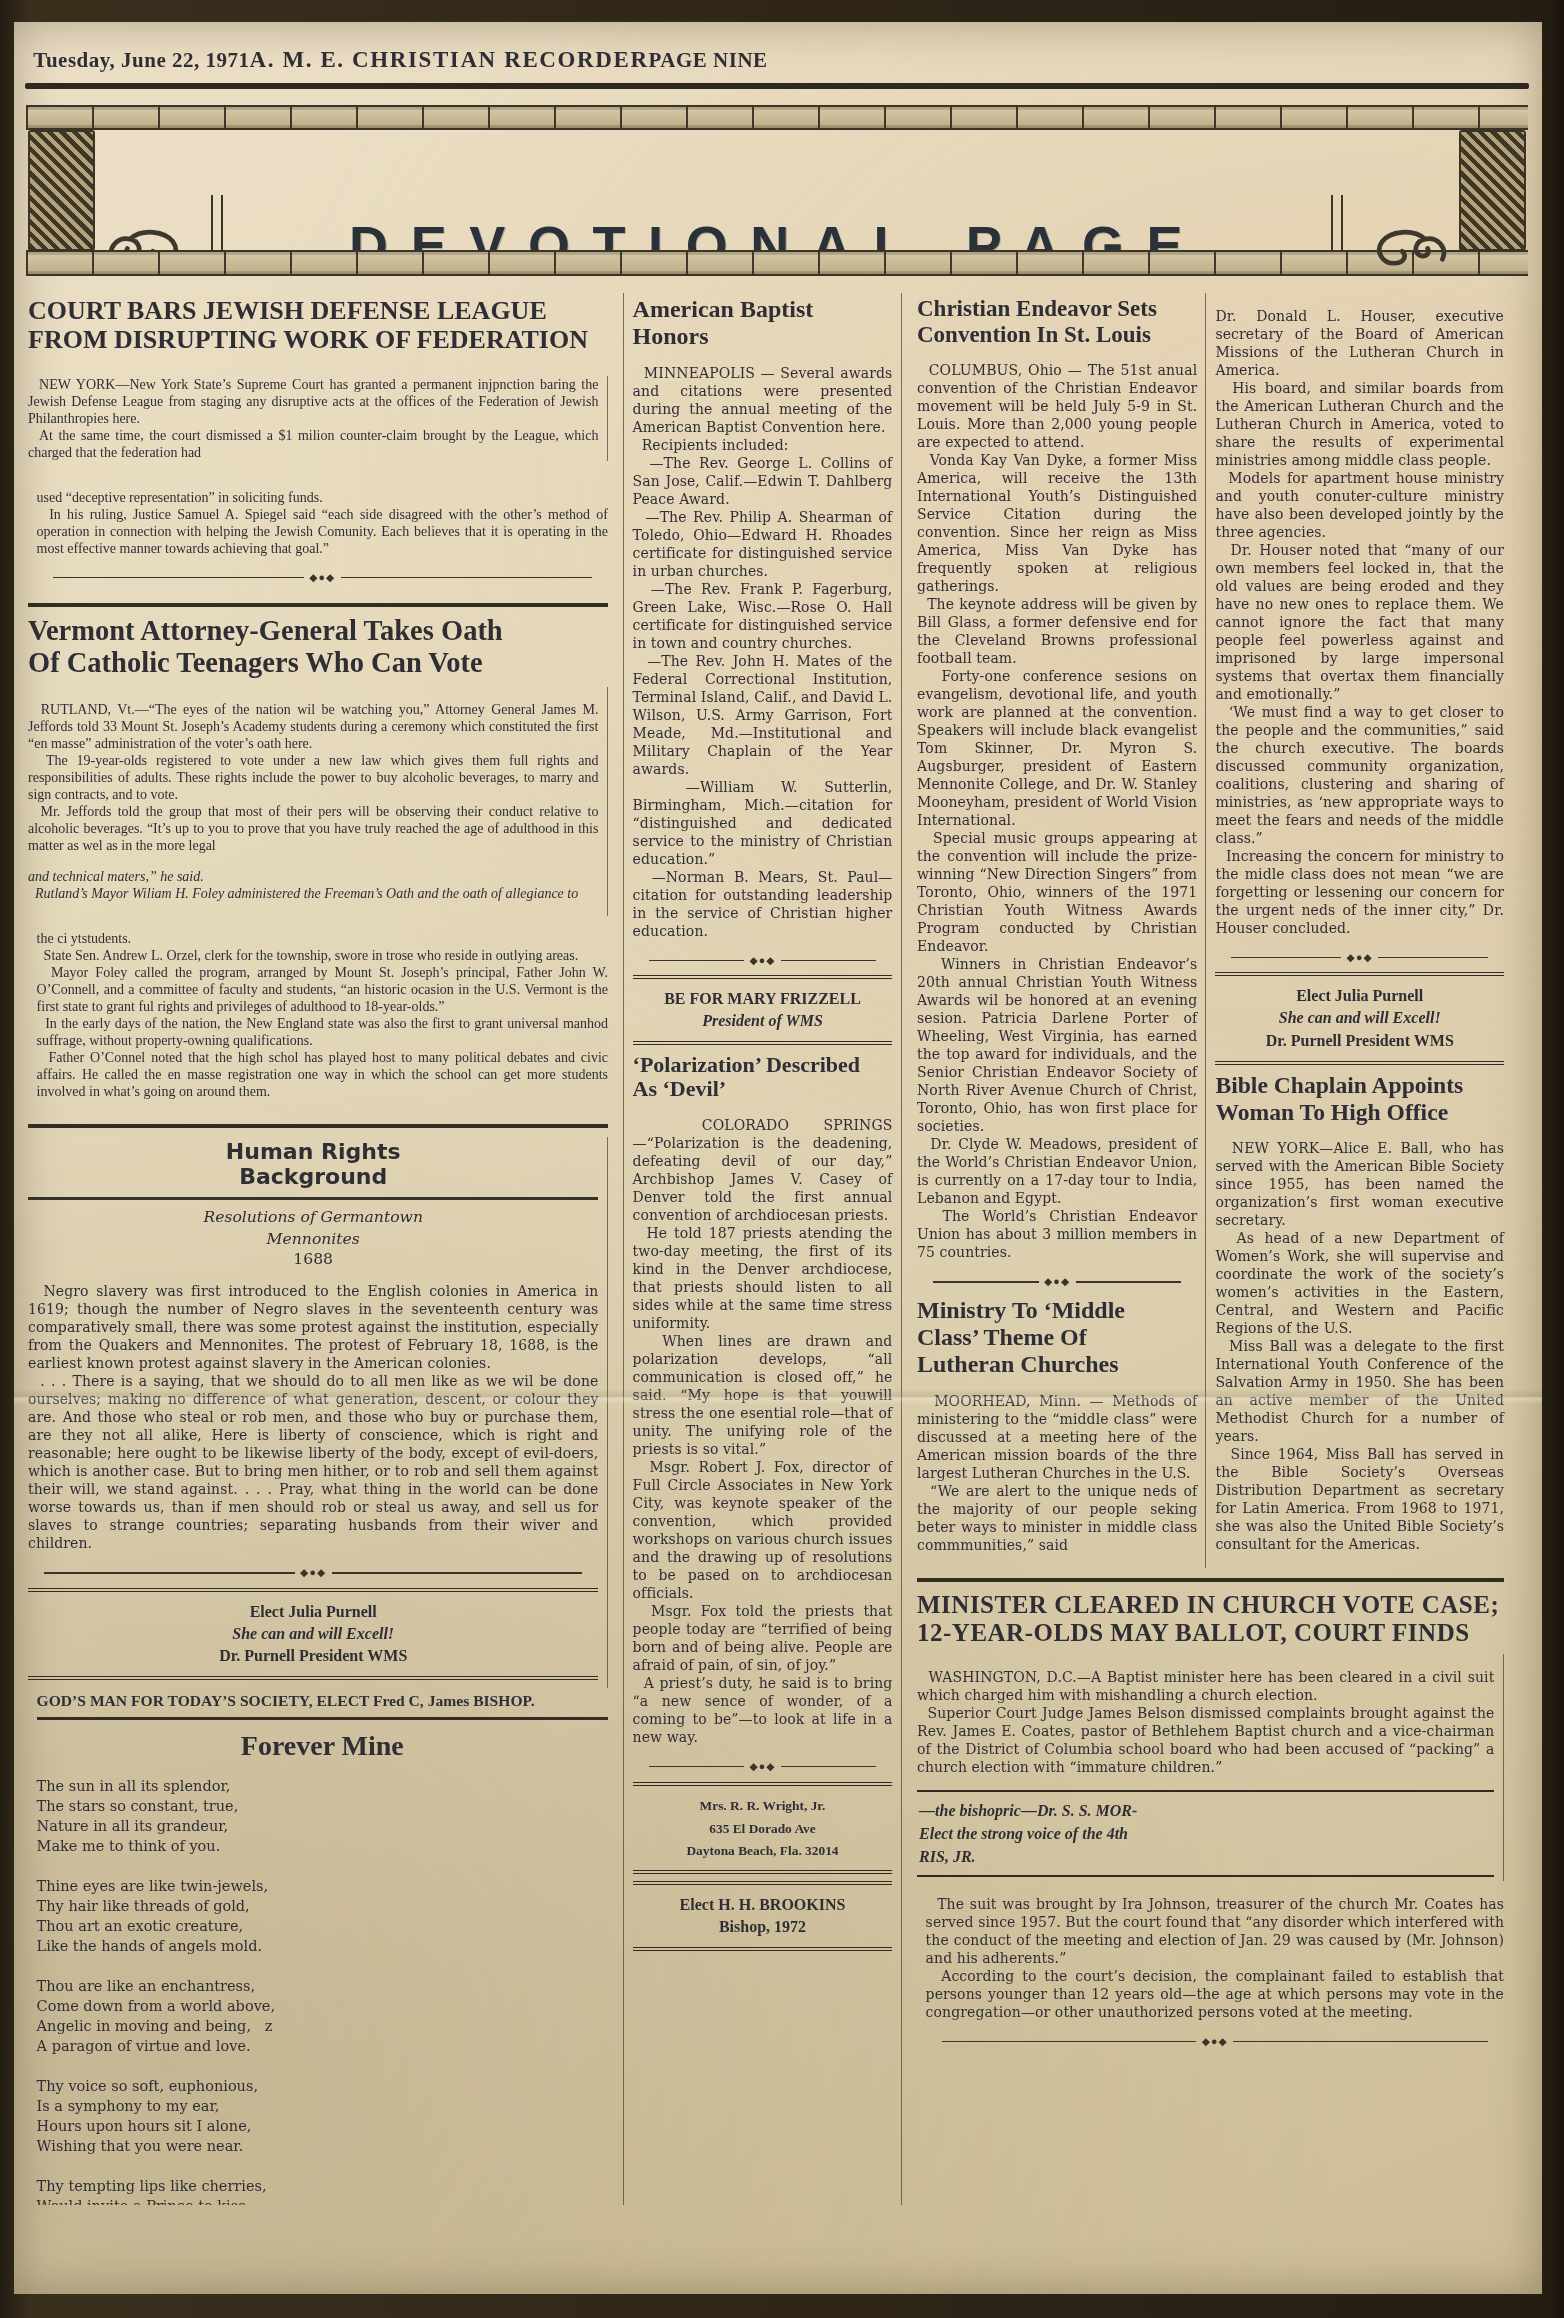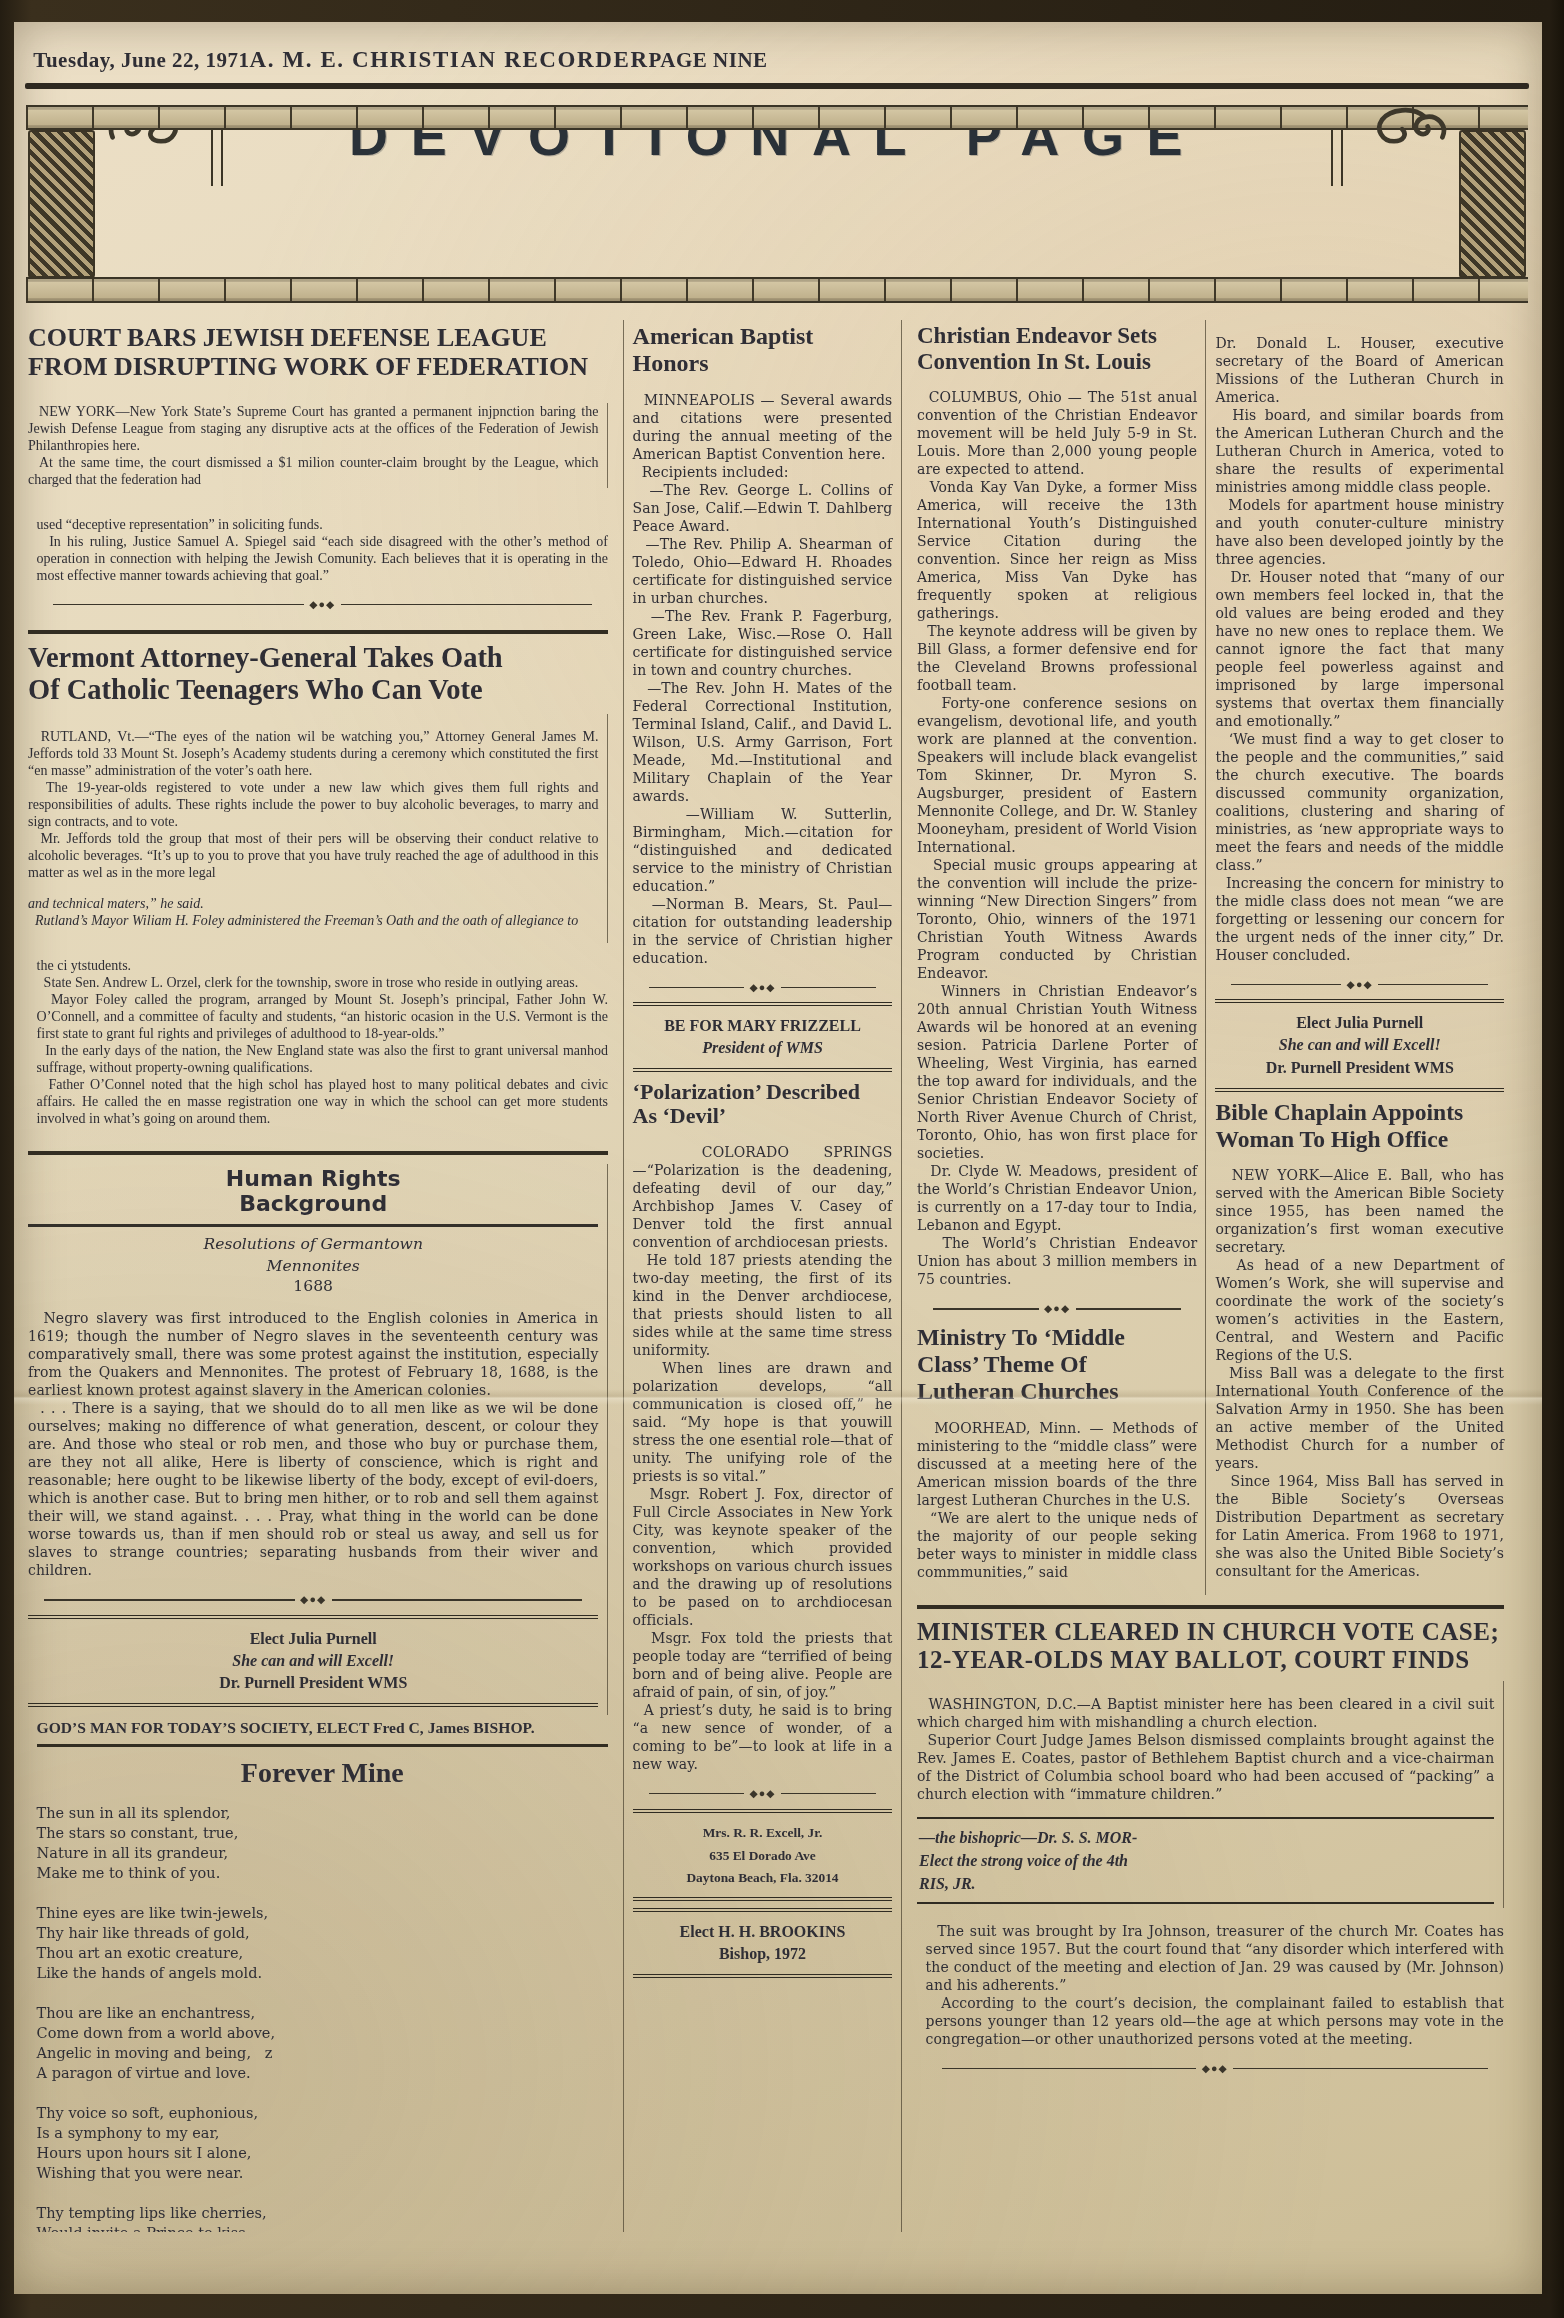--- a/index.html
+++ b/index.html
@@ -15,21 +15,21 @@
   .crease{position:absolute;left:0;right:0;top:1367px;height:16px;pointer-events:none;
     background:linear-gradient(180deg,rgba(0,0,0,0),rgba(110,90,55,.16) 45%,rgba(255,252,240,.28) 58%,rgba(0,0,0,0));}
 
   
   .masthead-row{display:flex;align-items:baseline;padding:25px 21.5px 2.1px 19.3px;font-family:Liberation Serif, serif;}
   .issue-date,.pageno{font-weight:700;font-size:21px;letter-spacing:0.5px;}
   .mast{font-weight:700;font-size:23px;letter-spacing:1.6px;}
   .toprule{height:5.4px;background:#2e2920;margin:8.6px 13px 0 10.7px;border-radius:2.1px;}
 
   
-  .banner{position:relative;display:flex;align-items:flex-start;margin:16px 14px 14px 11.8px;height:198px;}
+  .banner{position:relative;display:flex;align-items:flex-end;margin:16px 14px 14px 11.8px;height:171px;}
   .band{position:absolute;left:0;right:0;height:21.5px;
     background-image:repeating-linear-gradient(90deg,rgba(56,50,36,.95) 0 2.1px,rgba(56,50,36,0) 2.1px 66px),
       linear-gradient(180deg,#d7caa8,#bcad88);
     border-top:2.1px solid #3a3426;border-bottom:2.1px solid #3a3426;
     box-shadow:inset 0 2.7px 0 rgba(58,52,38,.25),inset 0 -2.7px 0 rgba(58,52,38,.25);}
   .band-top{top:0}.band-bot{bottom:0}
   .knot{width:63px;align-self:stretch;margin:25px 2.1px;border:2.7px solid #3b3425;border-radius:3.2px;
     background:repeating-linear-gradient(45deg,#3e3727 0 4.3px,#b3a179 4.3px 8.6px);}
   .vbar{width:7.5px;height:81px;border-left:2.7px solid #3b3425;border-right:2.7px solid #3b3425;margin:0 14px;}
   .swirl{margin:0 9.7px;}
@@ -275,21 +275,21 @@
 &nbsp;&nbsp;Msgr. Robert J. Fox, director of Full Circle Associates in New York City, was keynote speaker of the convention, which provided workshops on various church issues and the drawing up of resolutions to be pased on to archdiocesan officials.
 &nbsp;&nbsp;Msgr. Fox told the priests that people today are “terrified of being born and of being alive. People are afraid of pain, of sin, of joy.”
 &nbsp;&nbsp;A priest’s duty, he said is to bring “a new sence of wonder, of a coming to be”—to look at life in a new way.</p>
           <div class="orn">
             <span class="line"></span>
               <span class="gem">◆●◆</span>
               <span class="line"></span>
           </div>
         </article>
         <div class="notice">
-          <span class="small">Mrs. R. R. Excell, Jr.</span><br>
+          <span class="small">Mrs. R. R. Wright, Jr.</span><br>
           <span class="small">635 El Dorado Ave</span><br>
           <span class="small">Daytona Beach, Fla. 32014</span>
         </div>
         <div class="notice">
           <span>Elect H. H. BROOKINS</span><br>
           <span>Bishop, 1972</span>
         </div>
       </section>
 
       <section class="group-right face-b">

